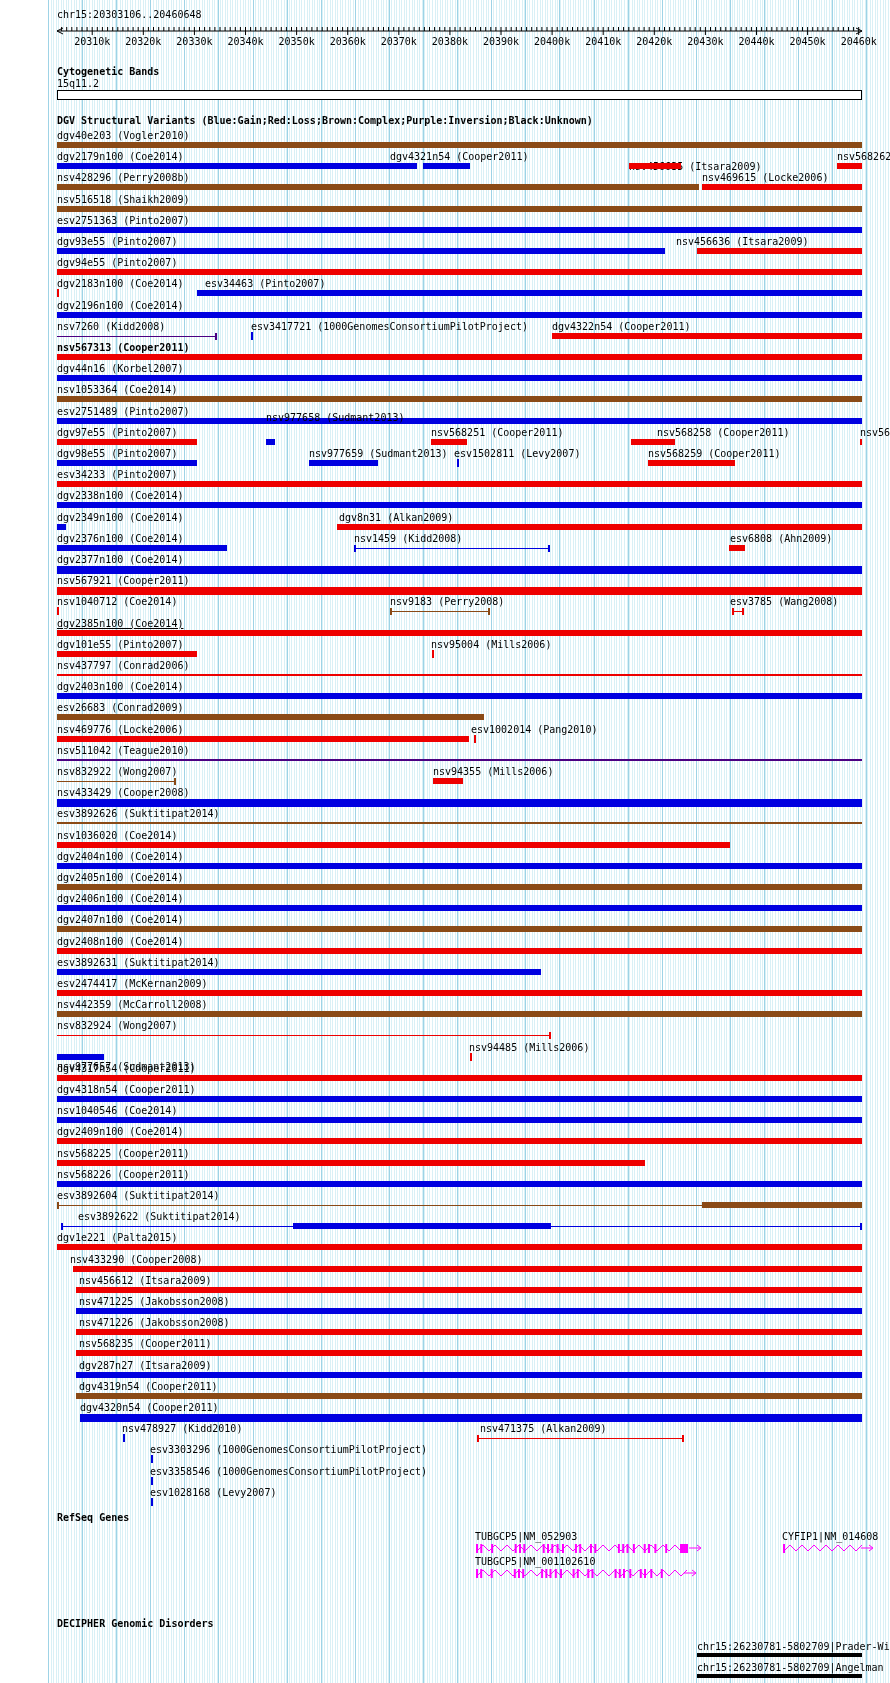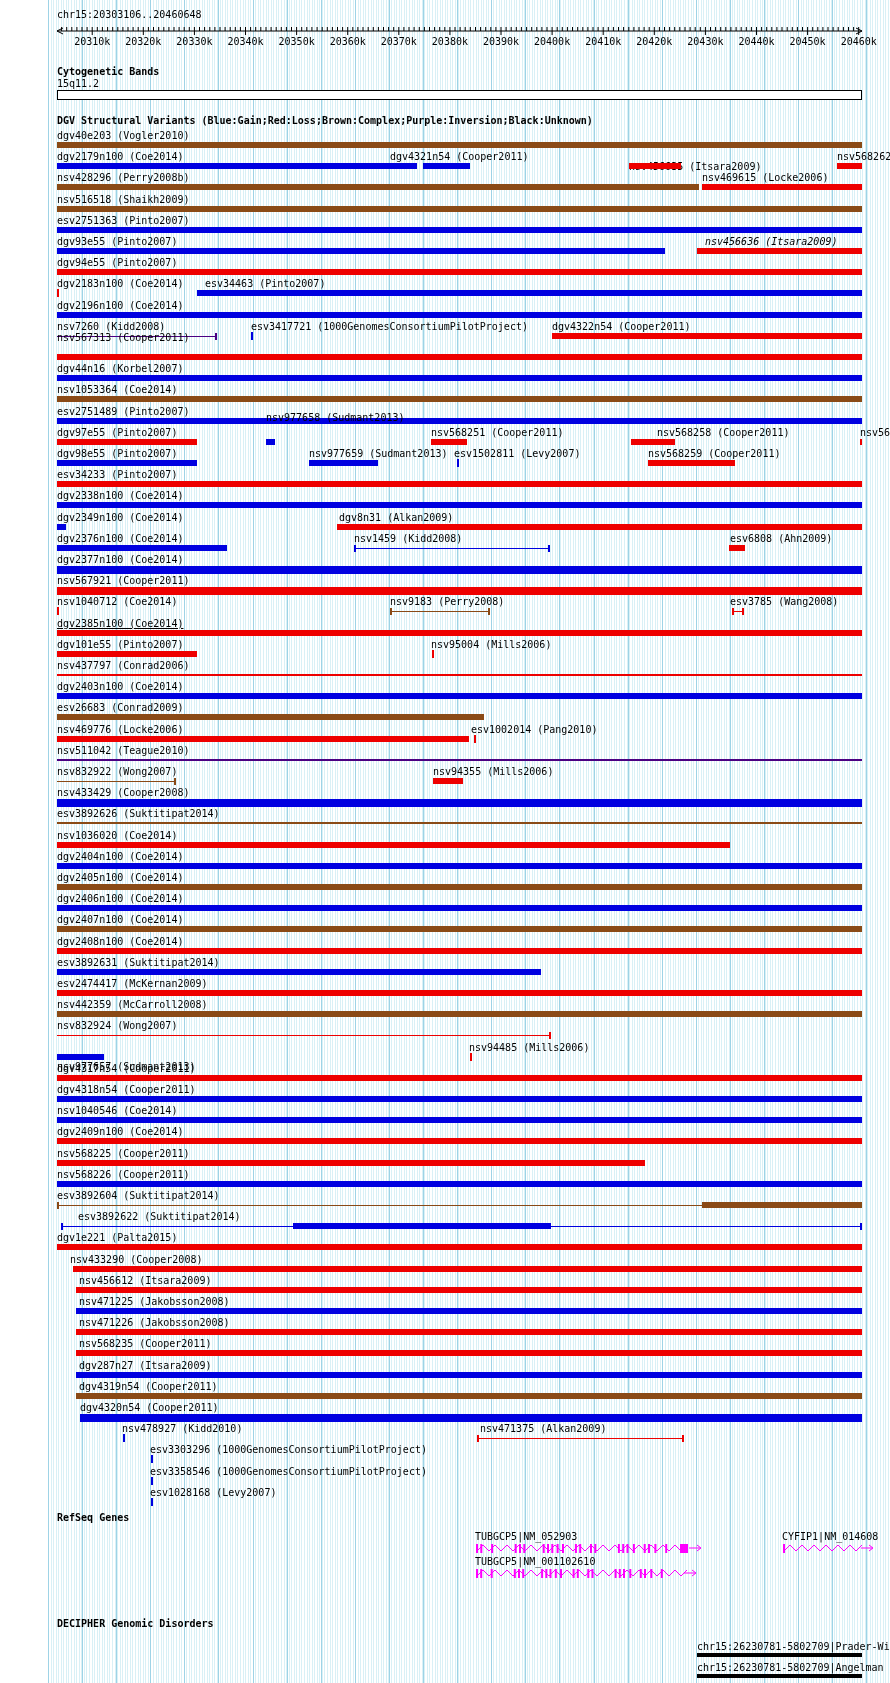--- a/index.html
+++ b/index.html
@@ -242,41 +242,41 @@
       <div class="seg" style="left: 837px; top: 163.2px; width: 25px; height: 6px; background: rgb(238, 0, 0);"></div>
       <span class="rowlbl" style="left: 57px; top: 172.4px;">nsv428296 (Perry2008b)</span>
       <span class="rowlbl" style="left: 702px; top: 172.4px;">nsv469615 (Locke2006)</span>
       <div class="seg" style="left: 57px; top: 184.4px; width: 642px; height: 6px; background: rgb(138, 74, 22);"></div>
       <div class="seg" style="left: 702px; top: 184.4px; width: 160px; height: 6px; background: rgb(238, 0, 0);"></div>
       <span class="rowlbl" style="left: 57px; top: 193.6px;">nsv516518 (Shaikh2009)</span>
       <div class="seg" style="left: 57px; top: 205.6px; width: 805px; height: 6px; background: rgb(138, 74, 22);"></div>
       <span class="rowlbl" style="left: 57px; top: 214.8px;">esv2751363 (Pinto2007)</span>
       <div class="seg" style="left: 57px; top: 226.8px; width: 805px; height: 6px; background: rgb(0, 0, 224);"></div>
       <span class="rowlbl" style="left: 57px; top: 236px;">dgv93e55 (Pinto2007)</span>
-      <span class="rowlbl" style="left: 705px; top: 236px; font-style: italic;">nsv456636 (Itsara2009)</span>
+      <span class="rowlbl" style="left: 676px; top: 236px;">nsv456636 (Itsara2009)</span>
       <div class="seg" style="left: 57px; top: 248px; width: 608px; height: 6px; background: rgb(0, 0, 224);"></div>
       <div class="seg" style="left: 697px; top: 248px; width: 165px; height: 6px; background: rgb(238, 0, 0);"></div>
       <span class="rowlbl" style="left: 57px; top: 257.2px;">dgv94e55 (Pinto2007)</span>
       <div class="seg" style="left: 57px; top: 269.2px; width: 805px; height: 6px; background: rgb(238, 0, 0);"></div>
       <span class="rowlbl" style="left: 57px; top: 278.4px;">dgv2183n100 (Coe2014)</span>
       <span class="rowlbl" style="left: 197px; top: 278.4px; margin-left: 8px;">esv34463 (Pinto2007)</span>
       <div class="seg" style="left: 57px; top: 289.4px; width: 2px; height: 8px; background: rgb(238, 0, 0);"></div>
       <div class="seg" style="left: 197px; top: 290.4px; width: 665px; height: 6px; background: rgb(0, 0, 224);"></div>
       <span class="rowlbl" style="left: 57px; top: 299.6px;">dgv2196n100 (Coe2014)</span>
       <div class="seg" style="left: 57px; top: 311.6px; width: 805px; height: 6px; background: rgb(0, 0, 224);"></div>
       <span class="rowlbl" style="left: 57px; top: 320.8px;">nsv7260 (Kidd2008)</span>
       <span class="rowlbl" style="left: 251px; top: 320.8px;">esv3417721 (1000GenomesConsortiumPilotProject)</span>
       <span class="rowlbl" style="left: 552px; top: 320.8px;">dgv4322n54 (Cooper2011)</span>
       <div class="seg" style="left: 57px; top: 332.8px; width: 160px; height: 7px;">
         <div style="position: absolute; left: 0px; top: 3px; width: 100%; height: 1px; background: rgb(75, 0, 130);"></div>
         <div style="position: absolute; right: 0px; top: 0px; width: 2px; height: 7px; background: rgb(75, 0, 130);"></div>
       </div>
       <div class="seg" style="left: 251px; top: 331.8px; width: 2px; height: 8px; background: rgb(0, 0, 224);"></div>
       <div class="seg" style="left: 552px; top: 332.8px; width: 310px; height: 6px; background: rgb(238, 0, 0);"></div>
-      <span class="rowlbl" style="left: 57px; top: 332px;">nsv567313 (Cooper2011)</span>
+      <span class="rowlbl" style="left: 57px; top: 342px; font-weight: bold;">nsv567313 (Cooper2011)</span>
       <div class="seg" style="left: 57px; top: 354px; width: 805px; height: 6px; background: rgb(238, 0, 0);"></div>
       <span class="rowlbl" style="left: 57px; top: 363.2px;">dgv44n16 (Korbel2007)</span>
       <div class="seg" style="left: 57px; top: 375.2px; width: 805px; height: 6px; background: rgb(0, 0, 224);"></div>
       <span class="rowlbl" style="left: 57px; top: 384.4px;">nsv1053364 (Coe2014)</span>
       <div class="seg" style="left: 57px; top: 396.4px; width: 805px; height: 6px; background: rgb(138, 74, 22);"></div>
       <span class="rowlbl" style="left: 57px; top: 405.6px;">esv2751489 (Pinto2007)</span>
       <div class="seg" style="left: 57px; top: 417.6px; width: 805px; height: 6px; background: rgb(0, 0, 224);"></div>
       <span class="rowlbl" style="left: 57px; top: 426.8px;">dgv97e55 (Pinto2007)</span>
       <span class="rowlbl" style="left: 266px; top: 412px;">nsv977658 (Sudmant2013)</span>
       <span class="rowlbl" style="left: 431px; top: 426.8px;">nsv568251 (Cooper2011)</span>

